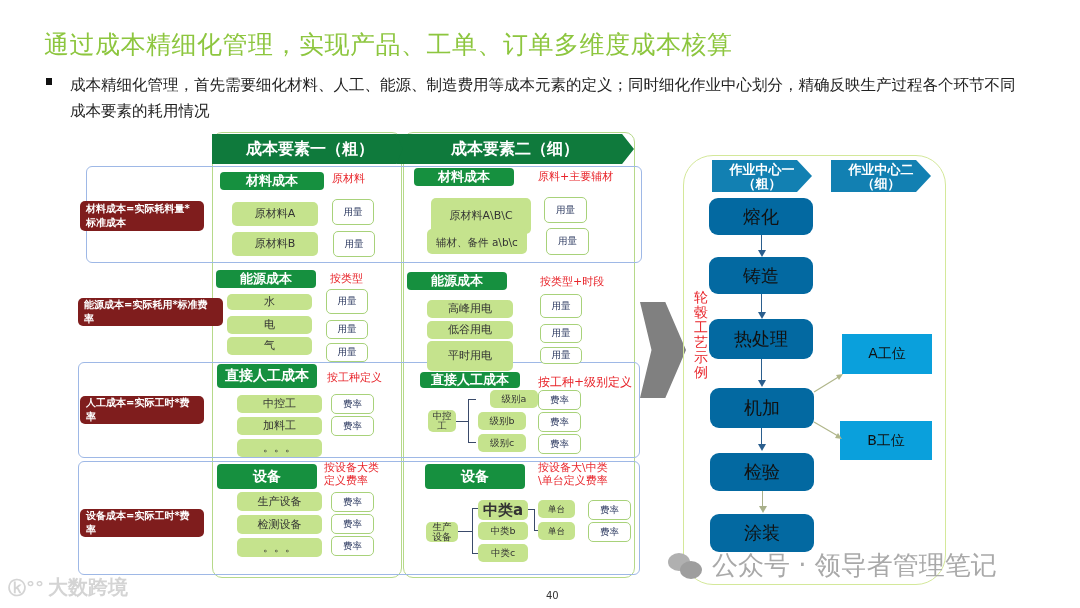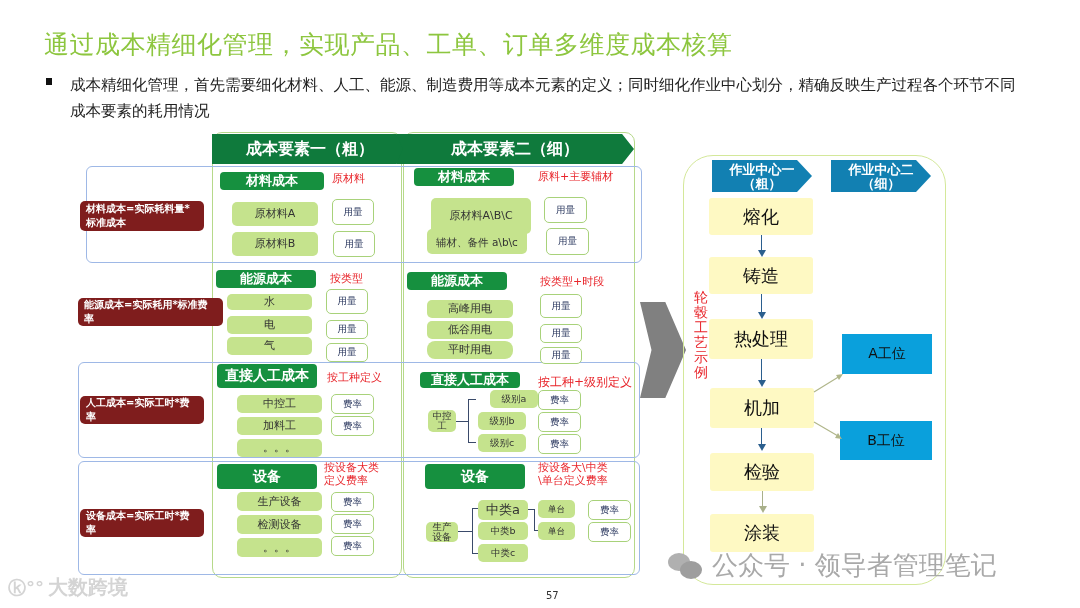--- a/index.html
+++ b/index.html
@@ -28,21 +28,21 @@
   .tag { background: #fff; border: 1.2px solid #a8d27a; border-radius: 5px; color: #1f2d56; font-size: 9.5px;
          display: flex; align-items: center; justify-content: center; }
   .bracket { border: 1.3px solid #3a4a6a; border-right: none; }
   .hline { height: 0; border-top: 1.3px solid #3a4a6a; }
 
   .big-arrow { left: 640px; top: 290px; width: 46px; height: 120px; background: #808080;
                clip-path: polygon(0 10%, 55% 10%, 100% 50%, 55% 90%, 0 90%, 25% 50%); }
   .wc-frame { left: 683px; top: 155px; width: 263px; height: 430px; border: 1.5px solid #d4e89a; border-radius: 30px; }
   .wc-hdr { height: 32px; background: #1280b2; color: #fff; font-weight: bold; font-size: 13px; line-height: 14px;
             text-align: center; padding-top: 3px; clip-path: polygon(0 0, 85% 0, 100% 50%, 85% 100%, 0 100%); }
-  .proc { background: #fef9c3; color: #111; font-size: 18px; border-radius: 3px;
+  .proc { background: #0369a1; color: #111; font-size: 18px; border-radius: 9px;
           display: flex; align-items: center; justify-content: center; }
   .station { background: #0aa0dc; color: #111; font-size: 14px; display: flex; align-items: center; justify-content: center; }
   .vline { width: 0; border-left: 1.5px solid #2b5f8e; }
   .arrowhead { width: 0; height: 0; border-left: 4px solid transparent; border-right: 4px solid transparent; border-top: 7px solid #2b5f8e; }
   .vert-label { left: 693px; top: 290px; width: 16px; color: #e8242a; font-size: 14px; line-height: 15px; text-align: center; }
 
   .watermark { left: 668px; top: 548px; font-size: 26px; color: #a9a9a9; white-space: nowrap; display: flex; align-items: center; gap: 8px; }
   .wm-icon { width: 36px; height: 26px; position: relative; }
   .wm-icon span { position: absolute; background: #b0b0b0; border-radius: 50%; }
   .logo { left: 8px; top: 574px; font-size: 20px; color: #d4d4d4; font-weight: bold; white-space: nowrap; display: flex; gap: 4px; align-items: center; }
@@ -89,21 +89,21 @@
 <div class="abs tag" style="left:326px;top:320px;width:42px;height:19px;">用量</div>
 <div class="abs item" style="left:227px;top:337px;width:85px;height:18px;">气</div>
 <div class="abs tag" style="left:326px;top:343px;width:42px;height:19px;">用量</div>
 
 <div class="abs cat" style="left:407px;top:272px;width:100px;height:18px;">能源成本</div>
 <div class="abs note" style="left:540px;top:275px;">按类型+时段</div>
 <div class="abs item" style="left:427px;top:300px;width:86px;height:18px;">高峰用电</div>
 <div class="abs tag" style="left:540px;top:294px;width:42px;height:24px;">用量</div>
 <div class="abs item" style="left:427px;top:321px;width:86px;height:18px;">低谷用电</div>
 <div class="abs tag" style="left:540px;top:324px;width:42px;height:19px;">用量</div>
-<div class="abs item" style="left:427px;top:341px;width:86px;height:18px;border-radius:8px;">平时用电</div>
+<div class="abs item" style="left:427px;top:341px;width:86px;height:30px;">平时用电</div>
 <div class="abs tag" style="left:540px;top:347px;width:42px;height:17px;">用量</div>
 
 <div class="abs formula" style="left:80px;top:396px;width:124px;height:28px;">人工成本=实际工时*费率</div>
 <div class="abs cat" style="left:217px;top:364px;width:100px;height:24px;font-size:14px;">直接人工成本</div>
 <div class="abs note" style="left:327px;top:371px;">按工种定义</div>
 <div class="abs item" style="left:237px;top:395px;width:85px;height:18px;">中控工</div>
 <div class="abs tag" style="left:331px;top:394px;width:43px;height:20px;">费率</div>
 <div class="abs item" style="left:237px;top:417px;width:85px;height:18px;">加料工</div>
 <div class="abs tag" style="left:331px;top:416px;width:43px;height:20px;">费率</div>
 <div class="abs item" style="left:237px;top:439px;width:85px;height:18px;">。。。</div>
@@ -128,21 +128,21 @@
 <div class="abs item" style="left:237px;top:515px;width:85px;height:19px;">检测设备</div>
 <div class="abs tag" style="left:331px;top:514px;width:43px;height:20px;">费率</div>
 <div class="abs item" style="left:237px;top:538px;width:85px;height:19px;">。。。</div>
 <div class="abs tag" style="left:331px;top:536px;width:43px;height:20px;">费率</div>
 
 <div class="abs cat" style="left:425px;top:464px;width:100px;height:25px;font-size:14px;">设备</div>
 <div class="abs note" style="left:538px;top:461px;width:80px;">按设备大\中类\单台定义费率</div>
 <div class="abs item" style="left:426px;top:522px;width:32px;height:20px;font-size:9.5px;line-height:10px;padding:0 3px;">生产设备</div>
 <div class="abs hline" style="left:458px;top:531px;width:14px;"></div>
 <div class="abs bracket" style="left:472px;top:508px;width:8px;height:46px;"></div>
-<div class="abs item" style="left:478px;top:500px;width:50px;height:20px;font-size:13px;">中类a</div>
+<div class="abs item" style="left:478px;top:500px;width:50px;height:20px;font-size:15px;font-weight:bold;">中类a</div>
 <div class="abs item" style="left:478px;top:522px;width:50px;height:18px;font-size:9.5px;">中类b</div>
 <div class="abs item" style="left:478px;top:544px;width:50px;height:18px;font-size:9.5px;">中类c</div>
 <div class="abs hline" style="left:528px;top:509px;width:6px;"></div>
 <div class="abs bracket" style="left:534px;top:509px;width:4px;height:22px;border-left:1.3px solid #3a4a6a;border-top:none;"></div>
 <div class="abs item" style="left:538px;top:500px;width:37px;height:18px;font-size:8.5px;">单台</div>
 <div class="abs item" style="left:538px;top:522px;width:37px;height:18px;font-size:8.5px;">单台</div>
 <div class="abs tag" style="left:588px;top:500px;width:43px;height:20px;">费率</div>
 <div class="abs tag" style="left:588px;top:522px;width:43px;height:20px;">费率</div>
 
 <div class="abs big-arrow"></div>
@@ -182,13 +182,13 @@
   <div class="wm-icon">
     <span style="left:0;top:0;width:22px;height:18px;"></span>
     <span style="left:12px;top:8px;width:22px;height:18px;background:#9e9e9e;"></span>
   </div>
   <span>公众号 · 领导者管理笔记</span>
 </div>
 <div class="abs logo">
   <span style="font-size:18px;">ⓚ°°</span>
   <span>大数跨境</span>
 </div>
-<div class="abs pagenum">57</div>
+<div class="abs pagenum">40</div>
 
 </body></html>

